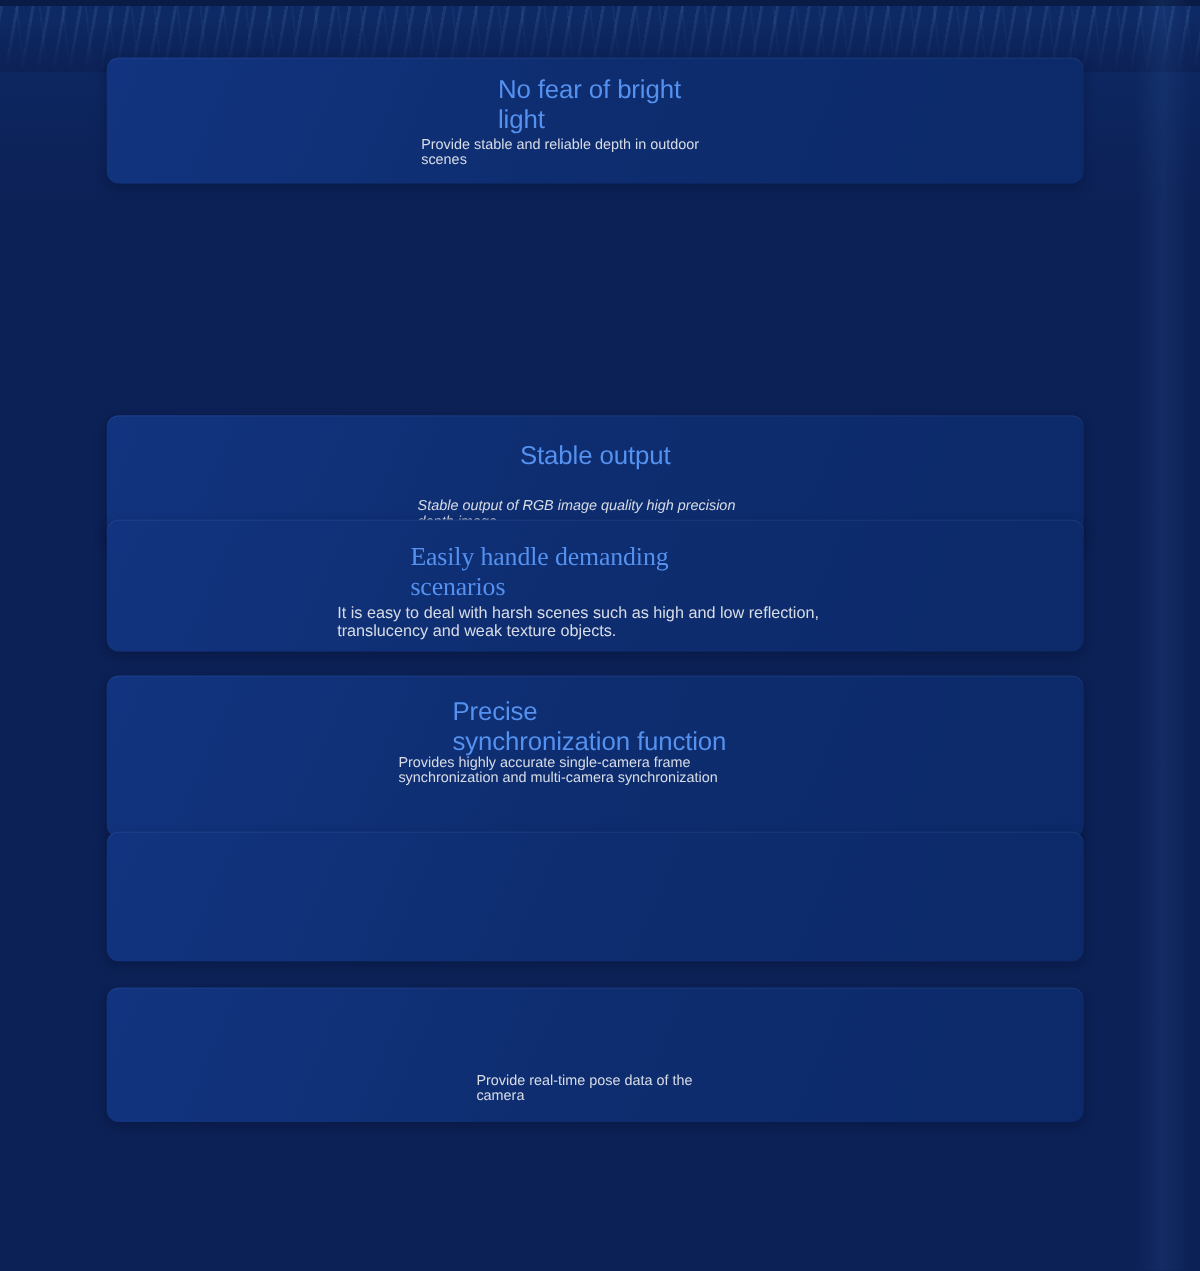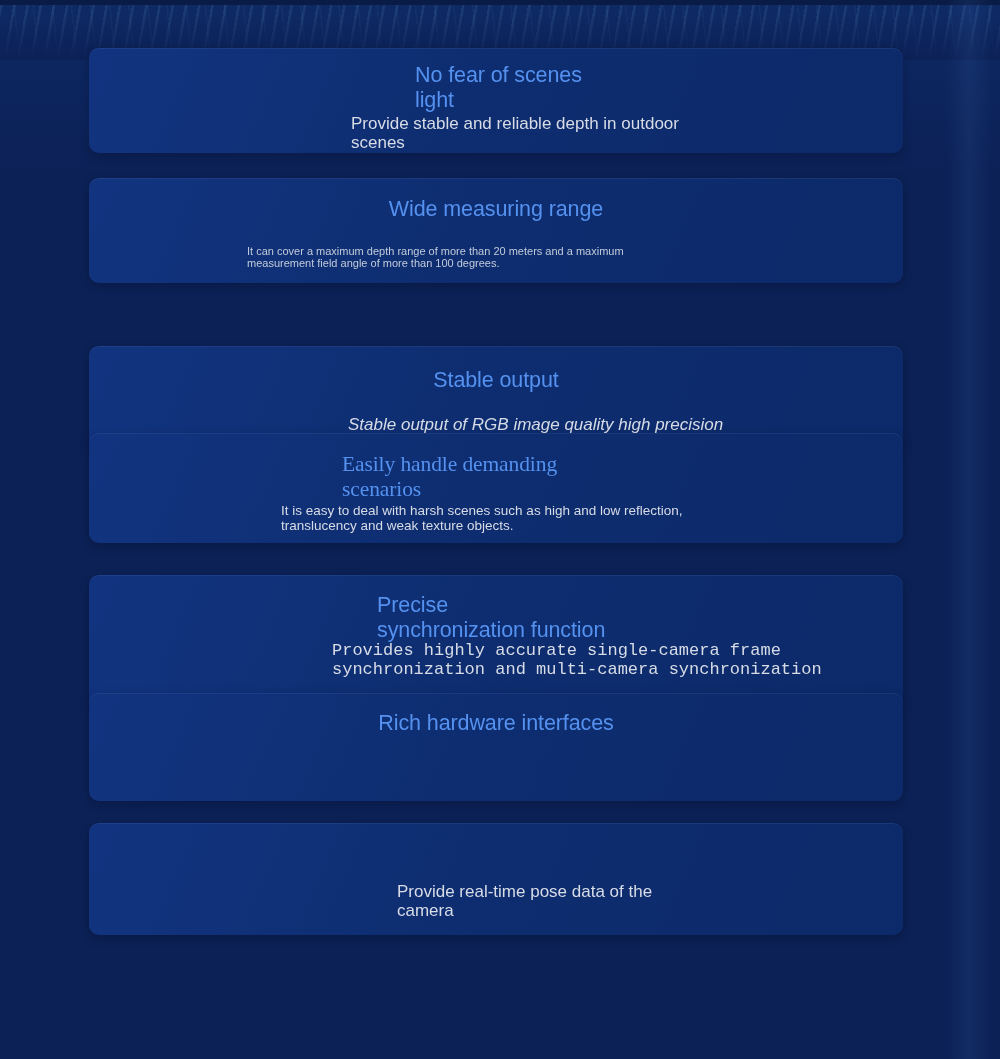--- a/index.html
+++ b/index.html
@@ -53,21 +53,21 @@
   }
   .card h2{
     position:absolute;margin:0;
     font-size:21.5px;line-height:1.14;font-weight:400;
     letter-spacing:-0.1px;
     color:var(--title-color);
     white-space:pre-line;
   }
   .card p{
     position:absolute;margin:0;
-    font-size:17px;line-height:1.12;font-weight:400;
+    font-size:12px;line-height:1.12;font-weight:400;
     color:var(--description-color);
     white-space:pre-line;
   }
   .centered-title h2{left:0;right:0;text-align:center;}
 
   .card-1{top:48px;height:105px;}
   .card-1 h2{left:326px;top:15px;}
   .card-1 p{left:262px;top:66px;}
 
   .card-2{top:178px;height:105px;}
@@ -75,54 +75,49 @@
   .card-2 p{left:158px;top:67px;font-size:11px;color:var(--description-dim-color);}
 
   .card-3{top:304px;height:109px;margin-top:42px;}
   .card-3 h2{top:22px;}
   .card-3 p{left:259px;top:69px;font-style:italic;}
 
   .card-4{top:433px;height:110px;}
   .card-4 h2{left:253px;top:19px;font-family:Liberation Serif, serif;}
   .card-4 p{left:192px;top:70px;font-size:13.5px;}
 
-  .card-5{top:575px;height:135px;}
+  .card-5{top:563px;height:135px;}
   .card-5 h2{left:288px;top:18px;}
-  .card-5 p{left:243px;top:66px;font-family:Liberation Mono, monospace;}
+  .card-5 p{left:243px;top:66px;}
 
   .card-6{top:693px;height:108px;}
   .card-6 h2{top:18px;}
   .card-6 p{left:267px;top:67px;}
 
   .card-7{top:823px;height:112px;}
   .card-7 h2{left:243px;top:20px;}
-  .card-7 p{left:308px;top:59px;}
+  .card-7 p{left:308px;top:71px;}
 </style>
 </head>
 <body>
 
 <div class="page">
   <div class="top-strip"></div>
   <div class="bg-texture"></div>
   <div class="bg-right-band"></div>
 
   <main class="cards">
 
     <section class="card card-1">
-      <h2>No fear of scenes
+      <h2>No fear of bright
 light</h2>
       <p>Provide stable and reliable depth in outdoor
 scenes</p>
     </section>
 
-    <section class="card card-2 centered-title">
-      <h2>Wide measuring range</h2>
-      <p>It can cover a maximum depth range of more than 20 meters and a maximum
-measurement field angle of more than 100 degrees.</p>
-    </section>
 
     <section class="card card-3 centered-title">
       <h2>Stable output</h2>
       <p>Stable output of RGB image quality high precision
 depth image</p>
     </section>
 
     <section class="card card-4">
       <h2>Easily handle demanding
 scenarios</h2>
@@ -131,21 +126,20 @@
     </section>
 
     <section class="card card-5">
       <h2>Precise
 synchronization function</h2>
       <p>Provides highly accurate single-camera frame
 synchronization and multi-camera synchronization</p>
     </section>
 
     <section class="card card-6 centered-title">
-      <h2>Rich hardware interfaces</h2>
     </section>
 
     <section class="card card-7">
       <p>Provide real-time pose data of the
 camera</p>
     </section>
 
   </main>
 </div>
 

